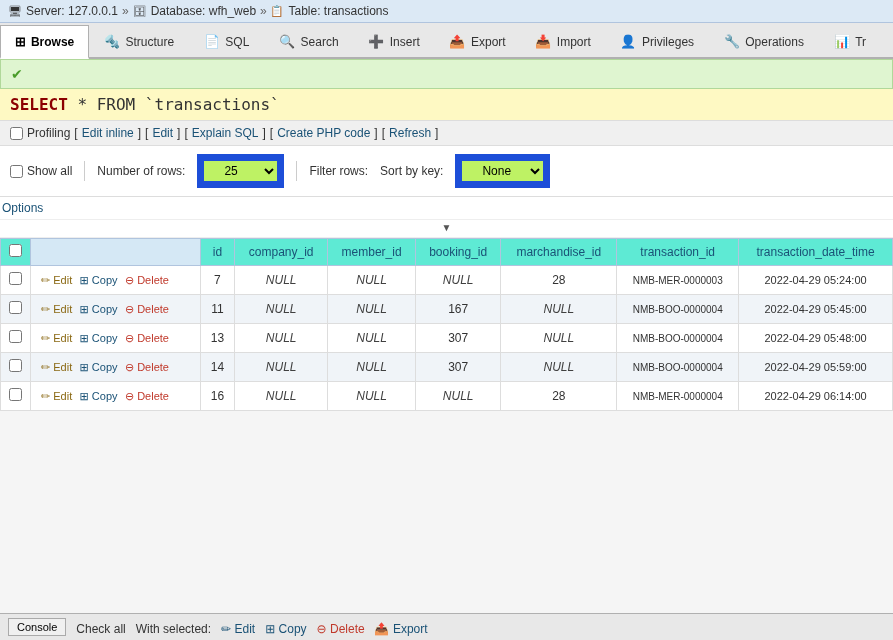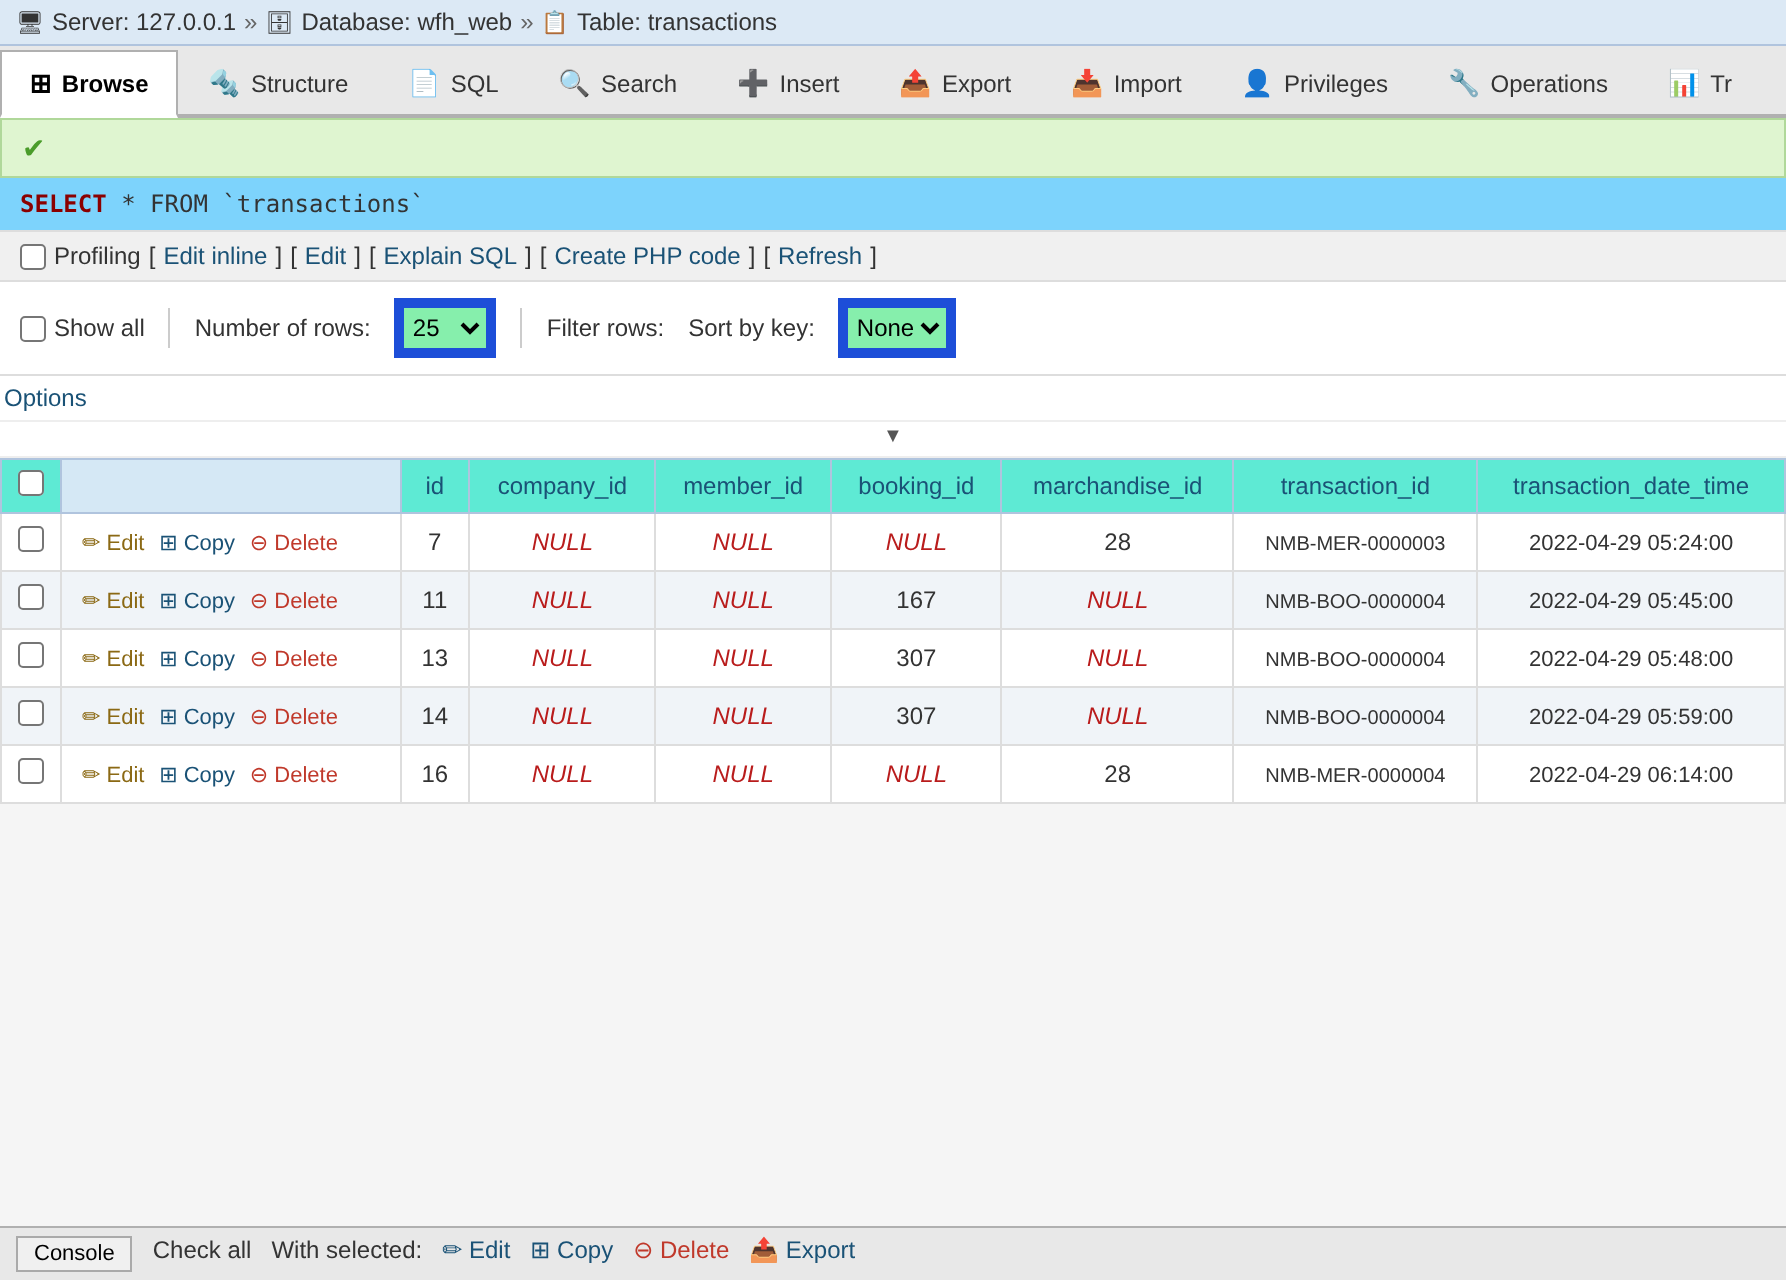--- a/index.html
+++ b/index.html
@@ -58,25 +58,25 @@
       font-size: 12px;
       color: #333;
       display: flex;
       align-items: center;
       gap: 6px;
     }
     .status-check { color: #4a9c2a; font-size: 14px; }
 
     
     .sql-display {
-      background: #7dd3fc;
+      background: #fef9c3;
       border-bottom: 1px solid #ddd;
       padding: 6px 10px;
       font-family: monospace;
-      font-size: 12px;
+      font-size: 16px;
     }
     .sql-keyword { color: #8b0000; font-weight: bold; }
     .sql-table { color: #333; }
 
     
     .profiling-bar {
       background: #f0f0f0;
       border-bottom: 1px solid #ddd;
       padding: 5px 10px;
       font-size: 12px;
@@ -93,23 +93,23 @@
       background: #fff;
       border-bottom: 1px solid #ddd;
       padding: 8px 10px;
       display: flex;
       align-items: center;
       gap: 12px;
       flex-wrap: wrap;
     }
     .controls-bar label { display: flex; align-items: center; gap: 4px; }
     .controls-bar select {
-      padding: 2px 0;
-      border: 5px solid #1d4ed8;
-      background: #86efac;
+      padding: 2px 16px;
+      border: 7px solid #1d4ed8;
+      background: #bef264;
       font-size: 12px;
     }
     .controls-bar input[type="text"] {
       padding: 3px 6px;
       border: 1px solid #aaa;
       font-size: 12px;
       width: 180px;
     }
     .divider-v { width: 1px; height: 20px; background: #ccc; }
 
@@ -172,32 +172,32 @@
       color: #333;
       text-decoration: none;
       cursor: pointer;
       font-size: 11px;
       padding: 1px 2px;
     }
     .btn-edit { color: #8b6914; }
     .btn-copy { color: #1a5276; }
     .btn-delete { color: #c0392b; }
 
-    .null-val { color: #b91c1c; font-style: italic; }
+    .null-val { color: #404040; font-style: italic; }
     .id-val { color: #333; }
     .transaction-id { color: #333; font-size: 10px; }
     .date-val { color: #333; font-size: 11px; }
 
     
     .console-bar {
       background: #e8e8e8;
       border-top: 1px solid #b0b0b0;
       padding: 4px 8px;
       display: flex;
-      align-items: flex-start;
+      align-items: flex-end;
       gap: 10px;
       font-size: 12px;
       position: fixed;
       bottom: 0;
       left: 0;
       right: 0;
     }
     .console-btn {
       background: #f0f0f0;
       border: 1px solid #aaa;

